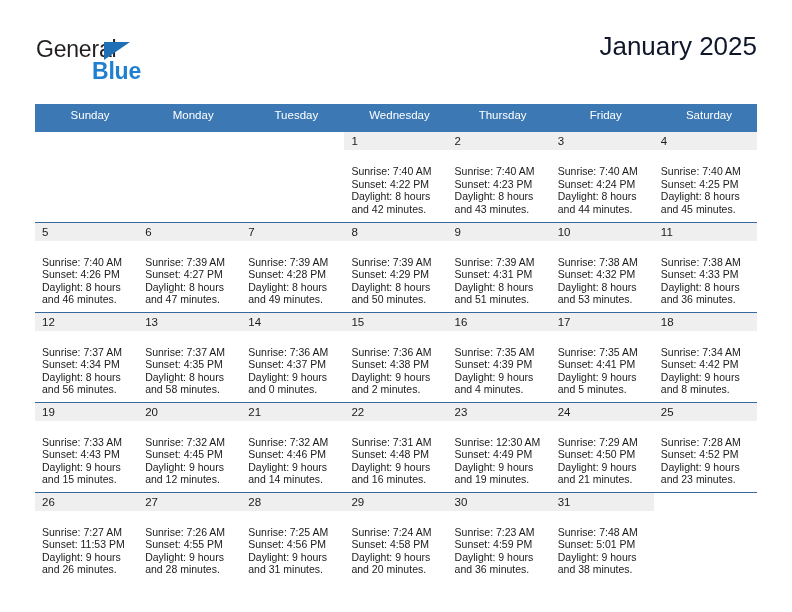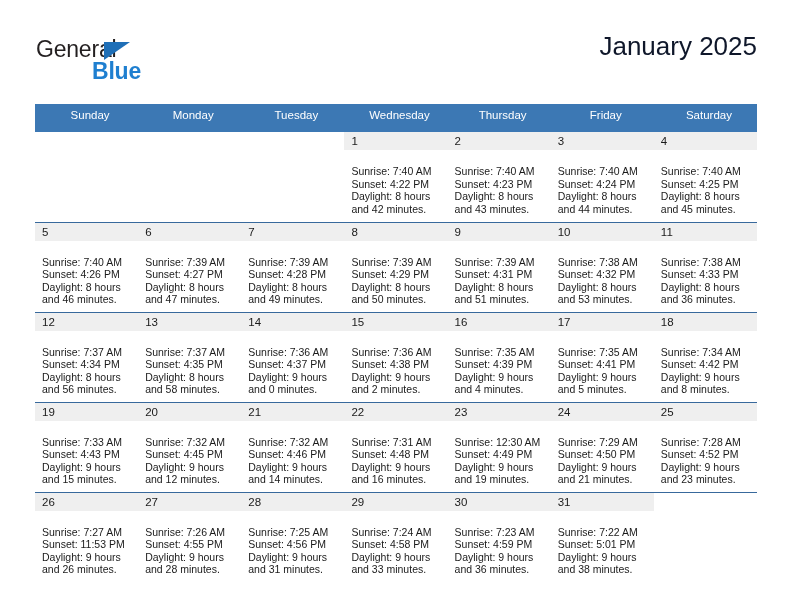--- a/index.html
+++ b/index.html
@@ -434,36 +434,36 @@
                 <div>Daylight: 9 hours</div>
                 <div>and 31 minutes.</div>
               </div>
             </td>
             <td>
               <div class="daynum">29</div>
               <div class="details">
                 <div>Sunrise: 7:24 AM</div>
                 <div>Sunset: 4:58 PM</div>
                 <div>Daylight: 9 hours</div>
-                <div>and 33 minutes.</div>
+                <div>and 20 minutes.</div>
               </div>
             </td>
             <td>
               <div class="daynum">30</div>
               <div class="details">
                 <div>Sunrise: 7:23 AM</div>
                 <div>Sunset: 4:59 PM</div>
                 <div>Daylight: 9 hours</div>
                 <div>and 36 minutes.</div>
               </div>
             </td>
             <td>
               <div class="daynum">31</div>
               <div class="details">
-                <div>Sunrise: 7:22 AM</div>
+                <div>Sunrise: 7:48 AM</div>
                 <div>Sunset: 5:01 PM</div>
                 <div>Daylight: 9 hours</div>
                 <div>and 38 minutes.</div>
               </div>
             </td>
             <td class="cell-blank"></td>
           </tr>
         </tbody>
     </table>
   </div>

